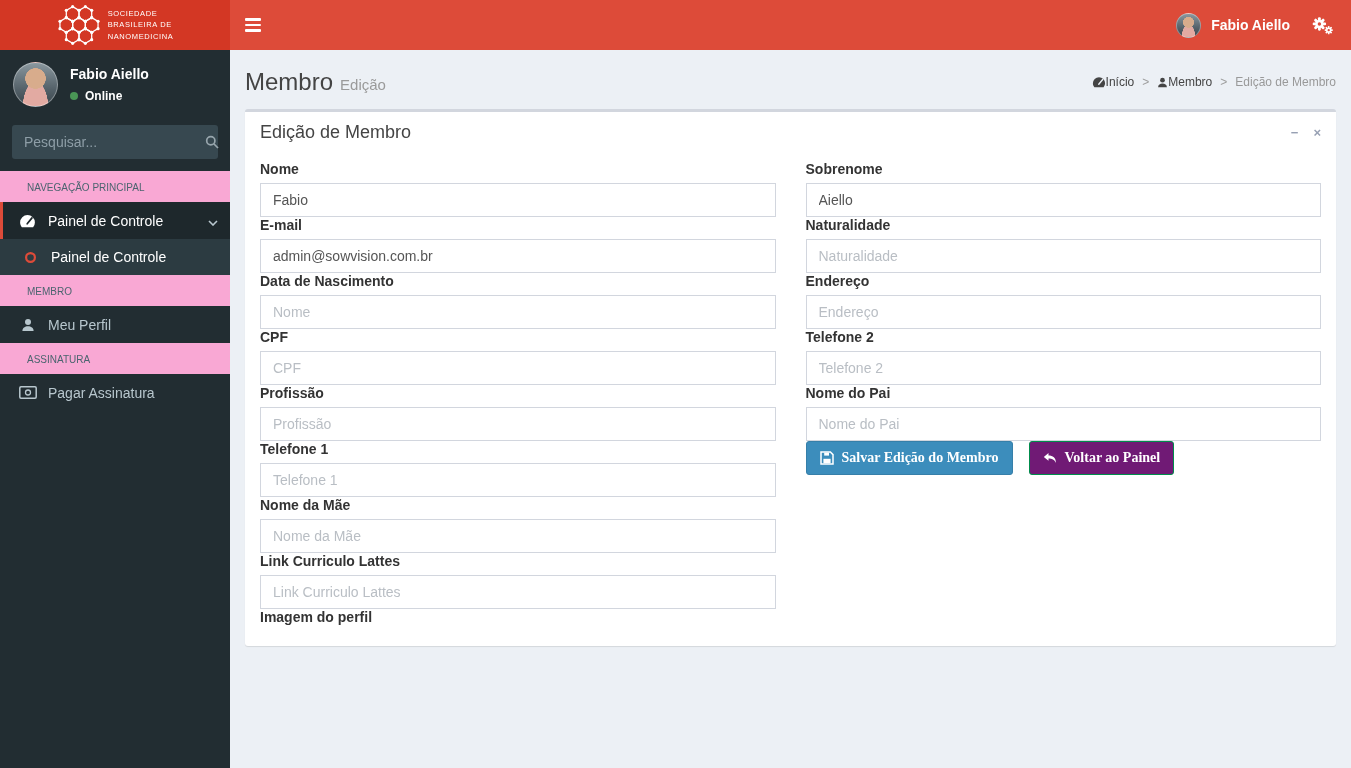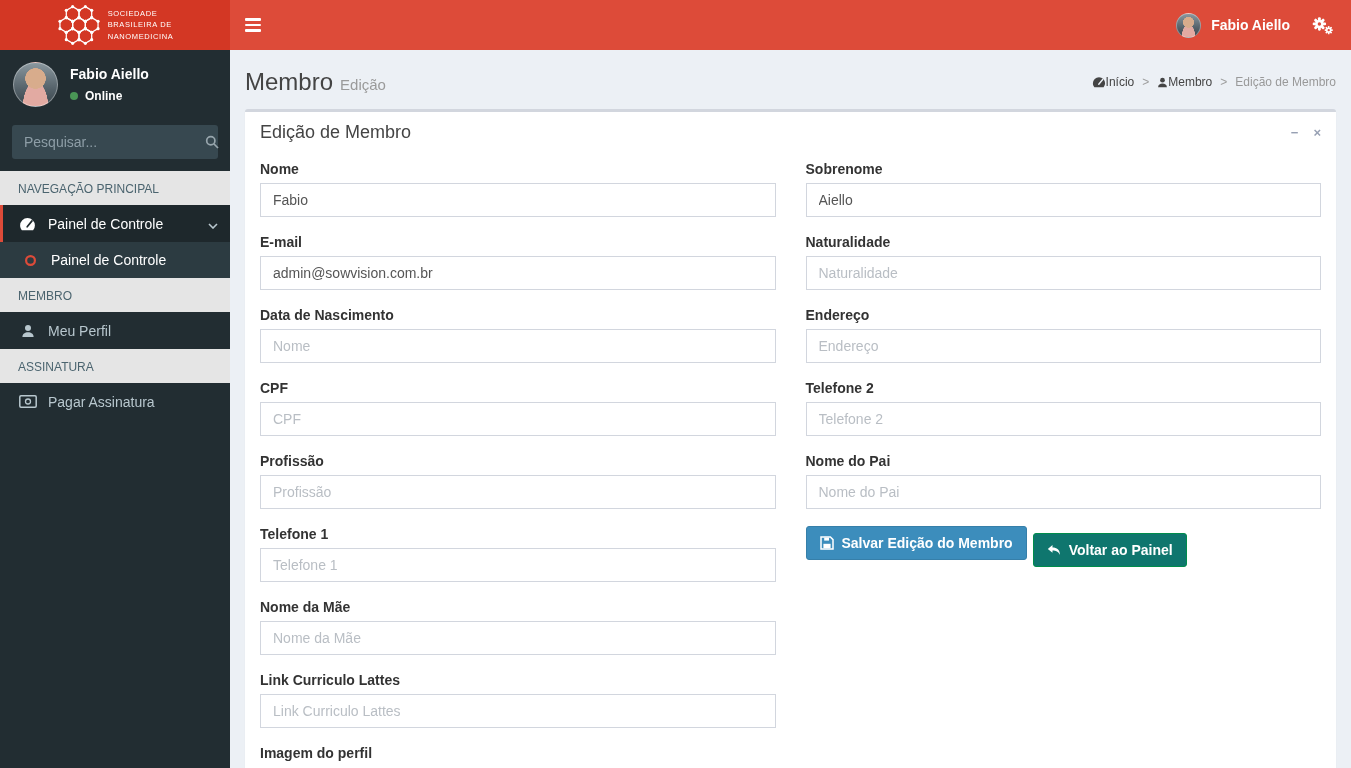--- a/index.html
+++ b/index.html
@@ -32,21 +32,21 @@
   .user-info { padding-top:4px; }
   .user-name { color:#fff; font-weight:700; font-size:14px; margin-bottom:7px; }
   .user-status { color:#fff; font-size:12px; font-weight:600; display:flex; align-items:center; gap:7px; }
   .status-dot { width:8px; height:8px; border-radius:50%; }
 
   .sidebar-form { margin:4px 12px 12px; display:flex; align-items:center; background:#374850; border-radius:3px; height:34px;justify-content:center; }
   .sidebar-form input { flex:1; background:transparent; border:none; outline:none; color:#ccc; font-size:14px; padding:0 0 0 13px; font-family:inherit; }
   .sidebar-form input::placeholder { color:#8e9ea7; }
   .search-btn { width:36px; height:34px; display:flex; align-items:center; justify-content:center; color:#98a6ad; cursor:pointer; background:none; border:none; }
 
-  .nav-header { background:#e5e5e5; color:#4b646f; font-size:12px; padding:11px 18px 9px; }
+  .nav-header { background:#f9a8d4; color:#4b646f; font-size:10px; padding:11px 27px 9px; }
   .nav-item { display:flex; align-items:center; gap:11px; height:37px; padding:0 12px 0 15px; color:#b8c7ce; cursor:pointer; border-left:3px solid transparent; }
   .nav-item .nav-icon { width:19px; display:flex; justify-content:center; }
   .nav-item.active { color:#fff; background:#1e282c; border-left-color:#dd4b39; }
   .nav-item .chev { margin-left:auto; color:#b8c7ce; }
   .submenu { background:#2c3b41; }
   .submenu .nav-item { border-left:none; padding-left:21px; color:#fff; height:36px; }
 
   
   .content-wrapper { position:absolute; top:52px; left:230px; width:1121px; height:718px; background:#ecf0f5; }
   .content-header { display:flex; align-items:center; justify-content:space-between; padding:16px 15px 13px; }
@@ -58,31 +58,31 @@
   .breadcrumb .active { color:#999; cursor:default; }
 
   .box { margin:0 15px; background:#fff; border-top:3px solid #d2d6de; border-radius:3px; box-shadow:0 1px 1px rgba(0,0,0,.1); }
   .box-header { display:flex; align-items:center; justify-content:space-between; padding:10px 15px 8px; }
   .box-title { font-size:18px; color:#444; font-weight:400; }
   .box-tools { display:flex; gap:15px; color:#97a0b3; font-weight:700; font-size:13px; }
   .box-tool { background:none; border:none; color:#97a0b3; cursor:pointer; font-size:13px; font-weight:700; font-family:inherit; }
 
   .box-body { padding:10px 15px 15px; }
   .form-grid { display:grid; grid-template-columns:1fr 1fr; column-gap:30px; }
-  .form-group { margin-bottom:17px; }
+  .form-group { }
   .form-group label { display:block; font-weight:700; font-size:14px; color:#333; margin-bottom:6px; }
   .form-control { width:100%; height:34px; border:1px solid #d2d6de; border-radius:0; padding:6px 12px; font-size:14px; color:#555; background:#fff; font-family:inherit; outline:none; }
   .form-control::placeholder { color:#b9bec4; }
   .form-control.autofill { background:#e8f0fe; color:#000; }
   select.form-control { padding:6px 8px; }
 
-  .btn-row { display:flex; gap:6px; }
+  .btn-row { display:flex; gap:16px;font-family:Liberation Serif, serif; }
   .btn { height:34px; display:inline-flex; align-items:center; gap:8px; padding:0 13px; border-radius:3px; color:#fff; font-size:14px; font-weight:600; border:1px solid; cursor:pointer; font-family:inherit; }
   .btn-primary { background:#3c8dbc; border-color:#367fa9; }
-  .btn-success { background:#0f766e; border-color:#008d4c;margin-top:7px; }
+  .btn-success { background:#701a75; border-color:#008d4c; }
 </style>
 </head>
 <body>
 
 <header class="main-header">
   <div class="logo">
     <svg width="44" height="42" viewBox="-21 -20 42 40">
       <defs>
         <g id="cell">
           <polygon points="0,-7 6.06,-3.5 6.06,3.5 0,7 -6.06,3.5 -6.06,-3.5" fill="none" stroke="#fff" stroke-width="1.2"></polygon>

